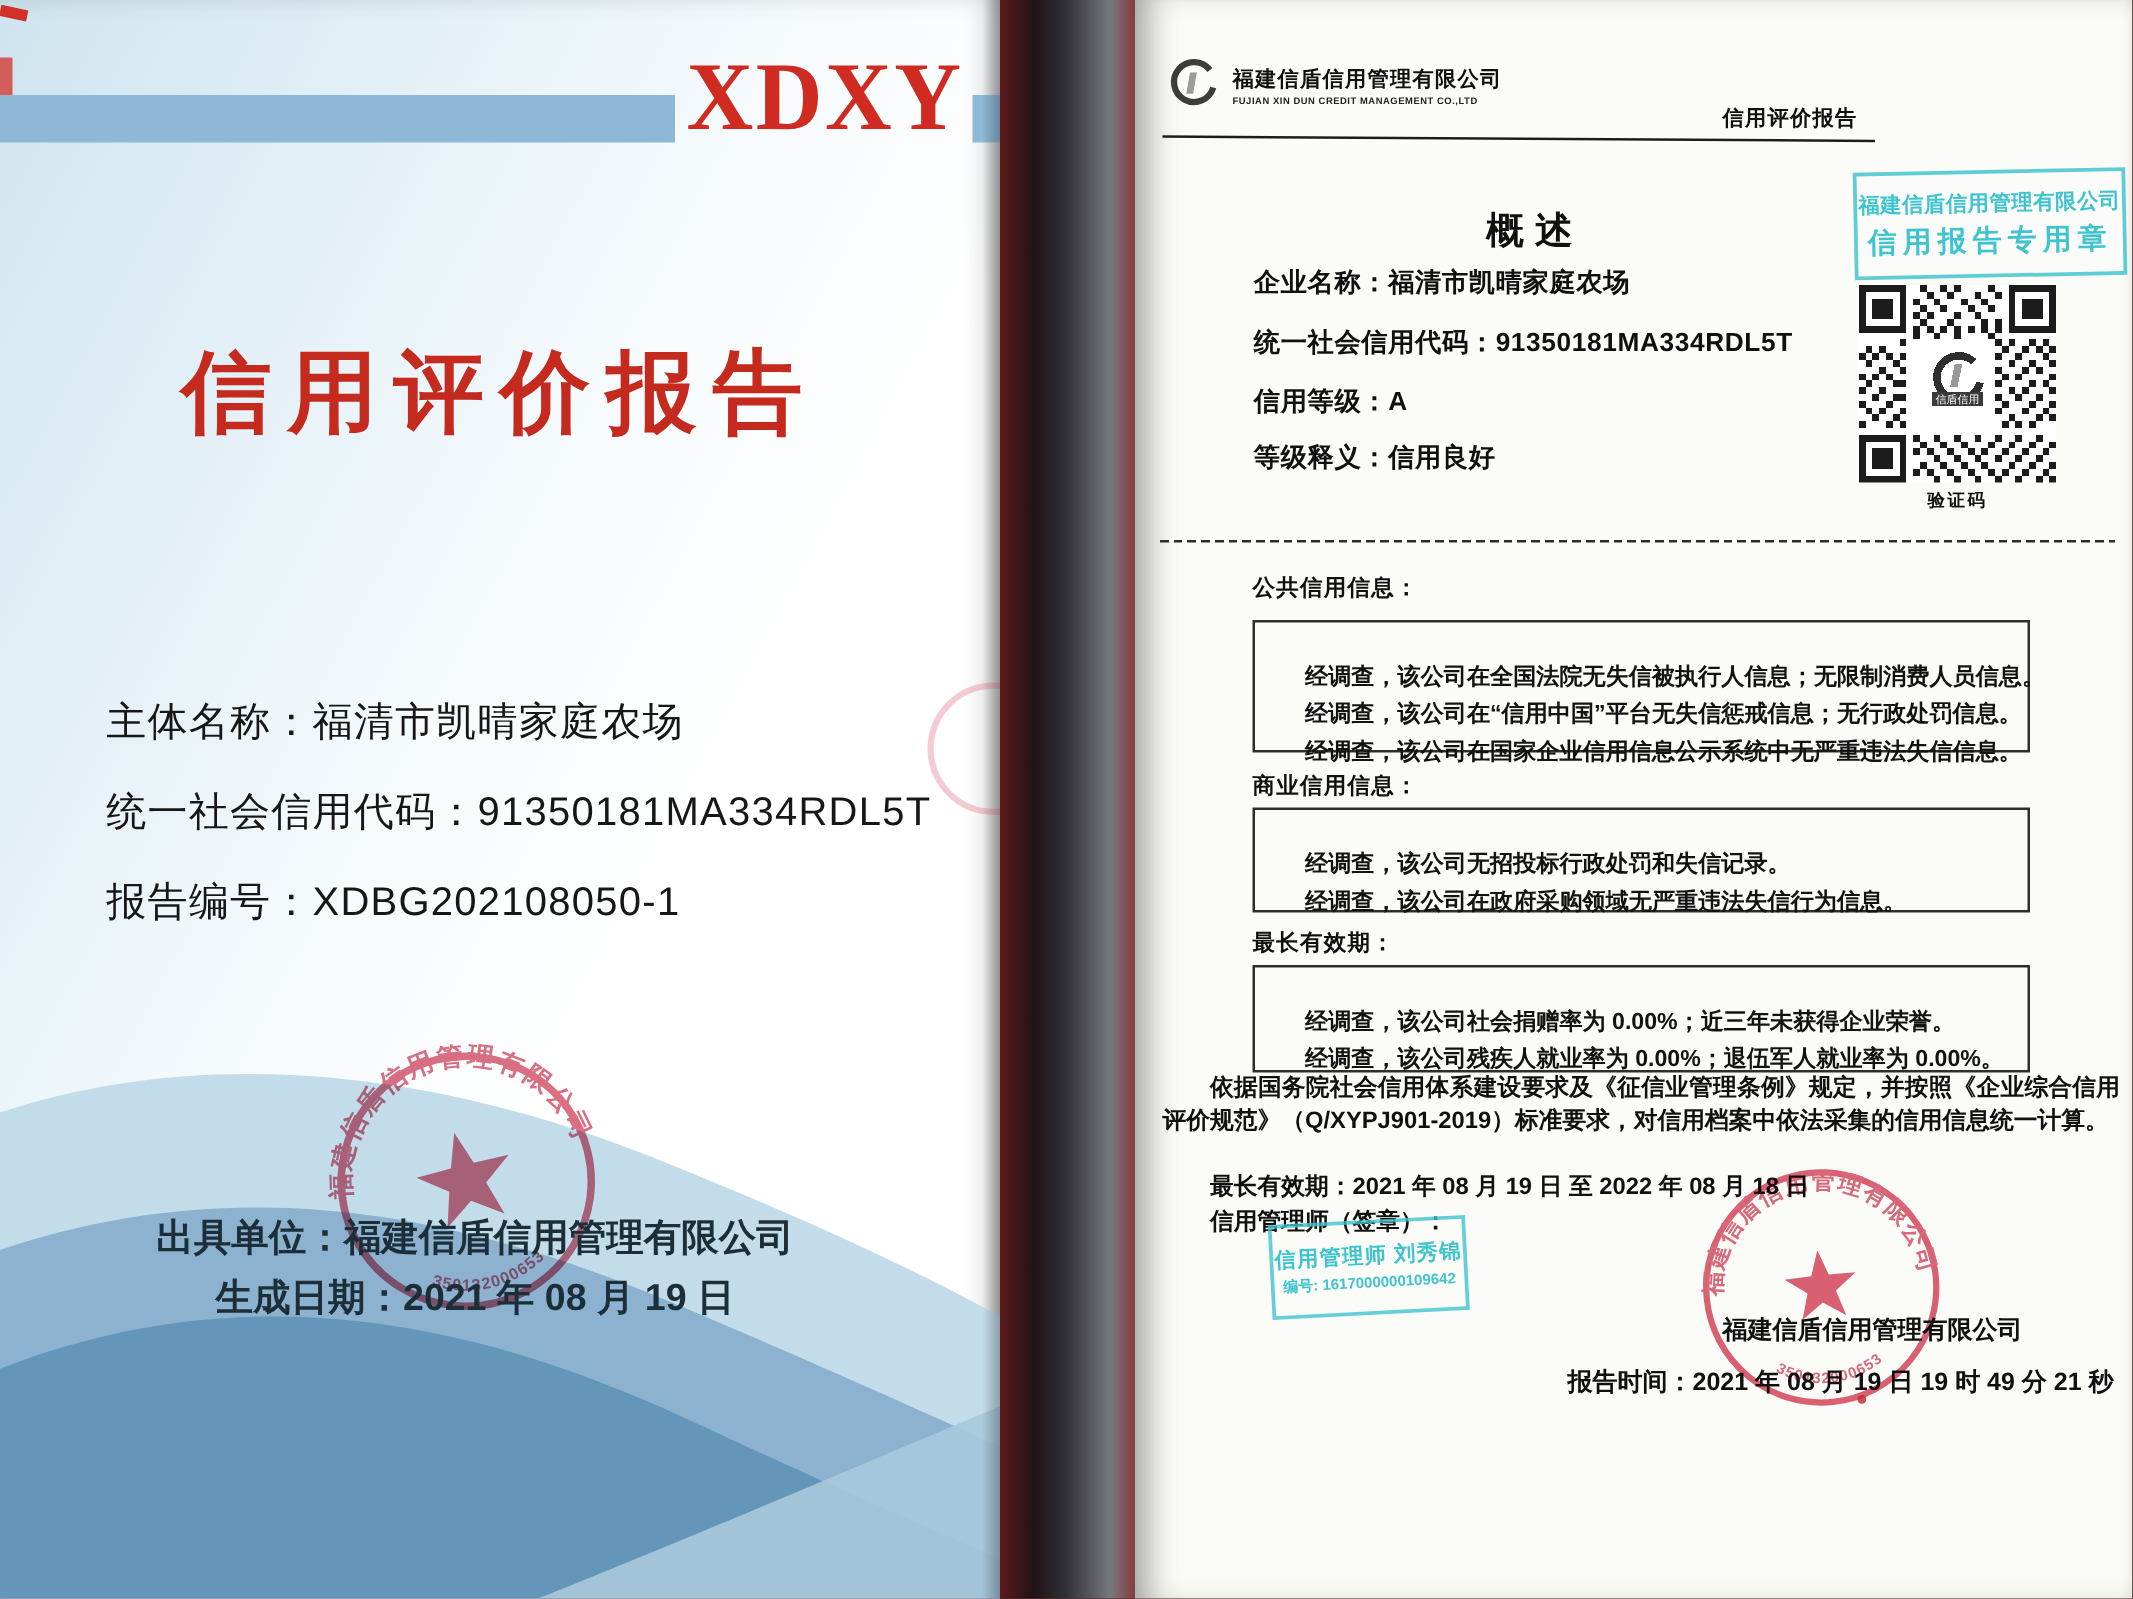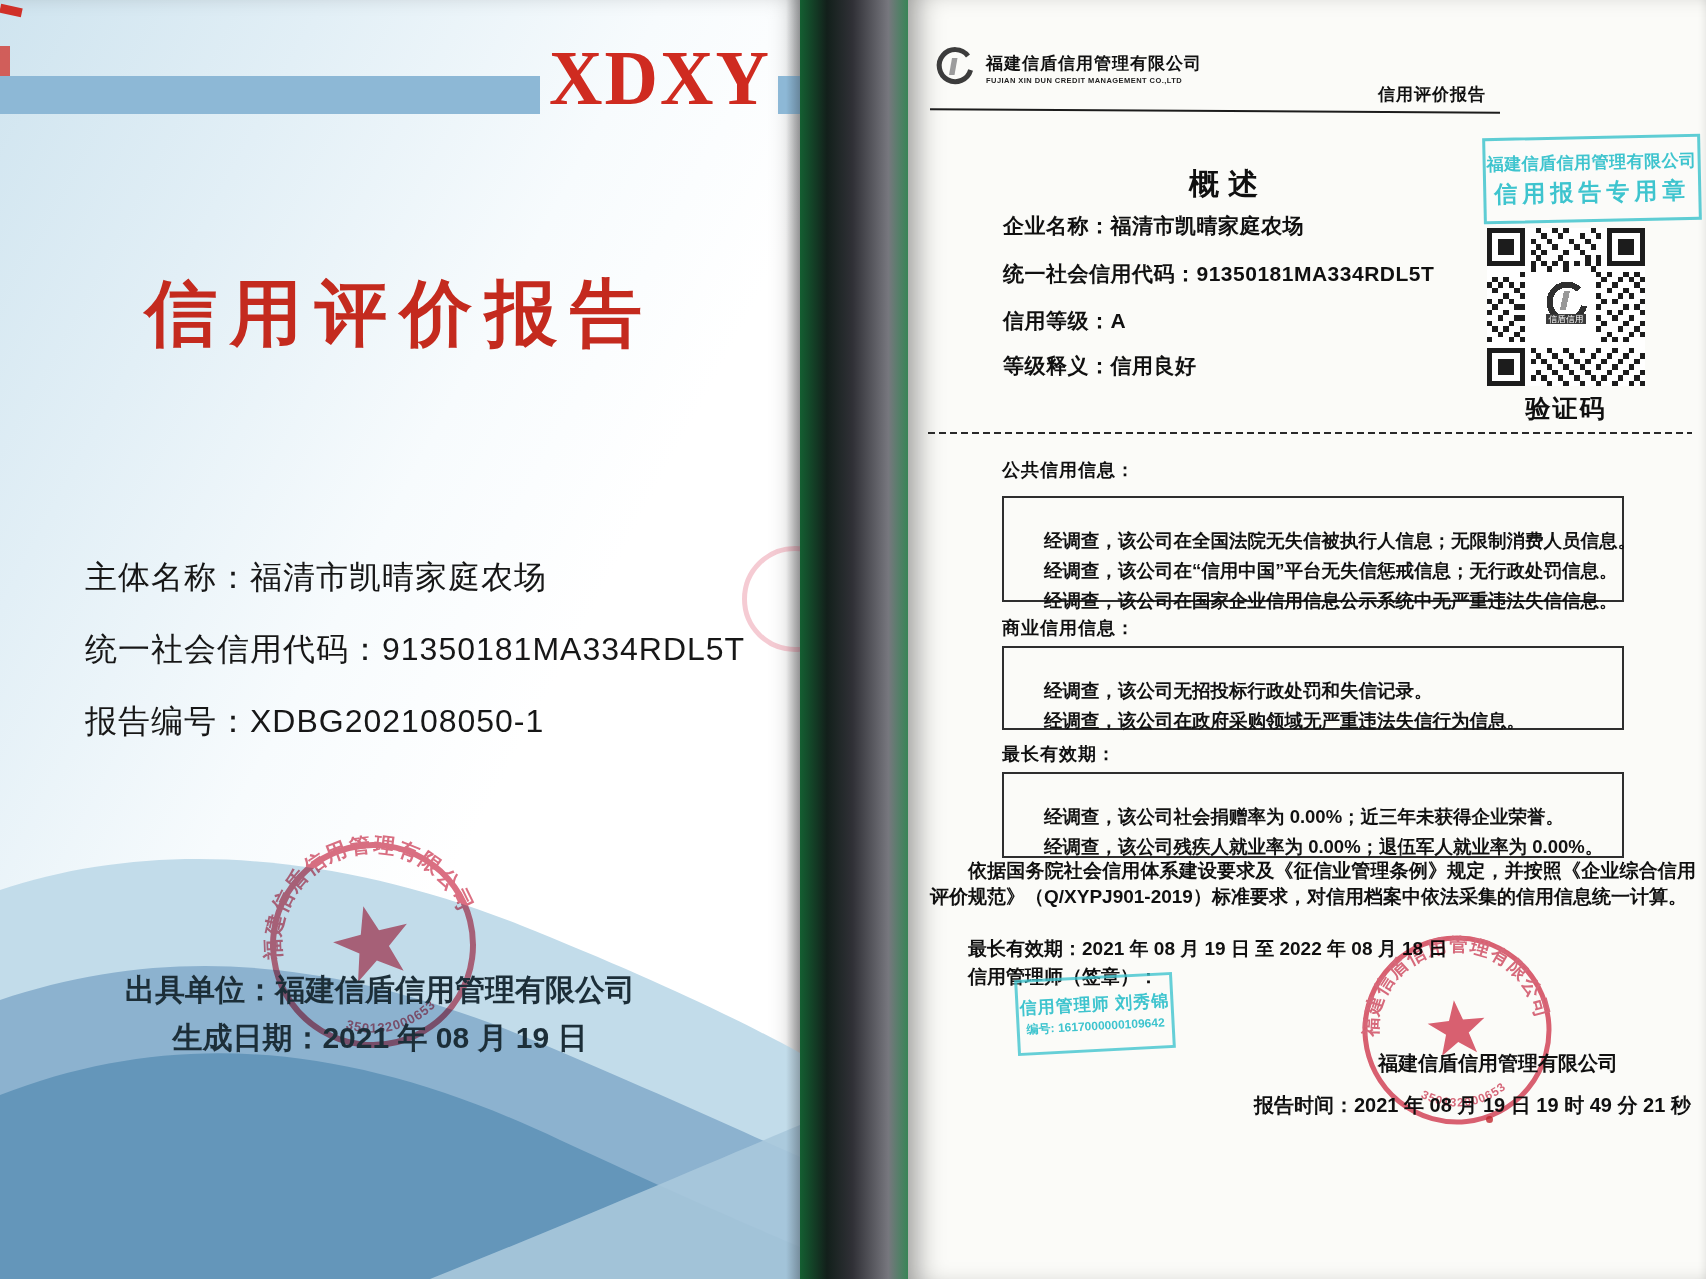--- a/index.html
+++ b/index.html
@@ -1,17 +1,17 @@
 <!DOCTYPE html>
 <html><head>
 <meta charset="utf-8">
 <style>
   html,body{margin:0;padding:0;background:#2e2e33;}
   .stage{position:relative;width:1706px;height:1279px;overflow:hidden;
-         background:#15803d;font-family:"Liberation Sans",sans-serif;}
+         background:#7f1d1d;font-family:"Liberation Sans",sans-serif;}
   .page{position:absolute;top:0;height:1279px;overflow:hidden;}
 
   
   .page-left{left:0;width:800px;
     background:linear-gradient(118deg,#cfe4ef 0%,#e2eff6 22%,#f7fbfd 45%,#ffffff 62%);
     box-shadow:inset -16px 0 24px -10px rgba(0,0,0,.30);}
   .banner{position:absolute;top:76px;height:38px;background:#8db8d6;}
   .banner-left{left:0;width:540px;}
   .banner-right{left:778px;width:22px;}
   .brand{position:absolute;top:36px;left:545px;width:230px;text-align:center;
@@ -53,21 +53,21 @@
   .rp-heading{left:0;top:164px;width:640px;text-align:center;font-size:30px;
     font-weight:700;letter-spacing:9px;}
   .rp-field{left:95px;font-size:21px;font-weight:700;letter-spacing:.5px;white-space:nowrap;}
   .f1{top:212px}.f2{top:260px}.f3{top:307px}.f4{top:352px}
   .seal-box{left:575px;top:136px;width:218px;height:86px;border:3px solid rgba(66,196,206,.85);
     color:#3ec4ce;display:flex;flex-direction:column;justify-content:center;align-items:center;
     gap:3px;transform:rotate(-1.2deg);background:rgba(255,255,255,.15);}
   .seal-box .sl1{font-size:17px;font-weight:700;letter-spacing:.5px;white-space:nowrap;}
   .seal-box .sl2{font-size:23px;font-weight:700;letter-spacing:5px;white-space:nowrap;}
   .qr{left:579px;top:228px;width:158px;height:158px;background:#fff;}
-  .qr-caption{left:579px;top:392px;width:158px;text-align:center;font-size:25px;font-weight:700;letter-spacing:2px;}
+  .qr-caption{left:579px;top:392px;width:158px;text-align:center;font-size:14px;font-weight:700;letter-spacing:2px;}
   .rp-dashed{left:20px;top:432px;width:764px;height:2px;
     background:repeating-linear-gradient(90deg,#2a2a2a 0 7px,transparent 7px 11px);}
   .rp-sec{left:94px;font-size:18px;font-weight:700;letter-spacing:1px;}
   .s1{top:458px}.s2{top:616px}.s3{top:742px}
   .rp-box{left:94px;width:622px;border:2px solid #2e2e2e;padding:28px 16px 0 40px;}
   .b1{top:496px;height:106px;}
   .b2{top:646px;height:84px;}
   .b3{top:772px;height:86px;}
   .rp-box div{font-size:18.5px;font-weight:600;line-height:30px;white-space:nowrap;color:#121212;}
   .rp-para{left:22px;top:858px;width:766px;font-size:19px;font-weight:600;

